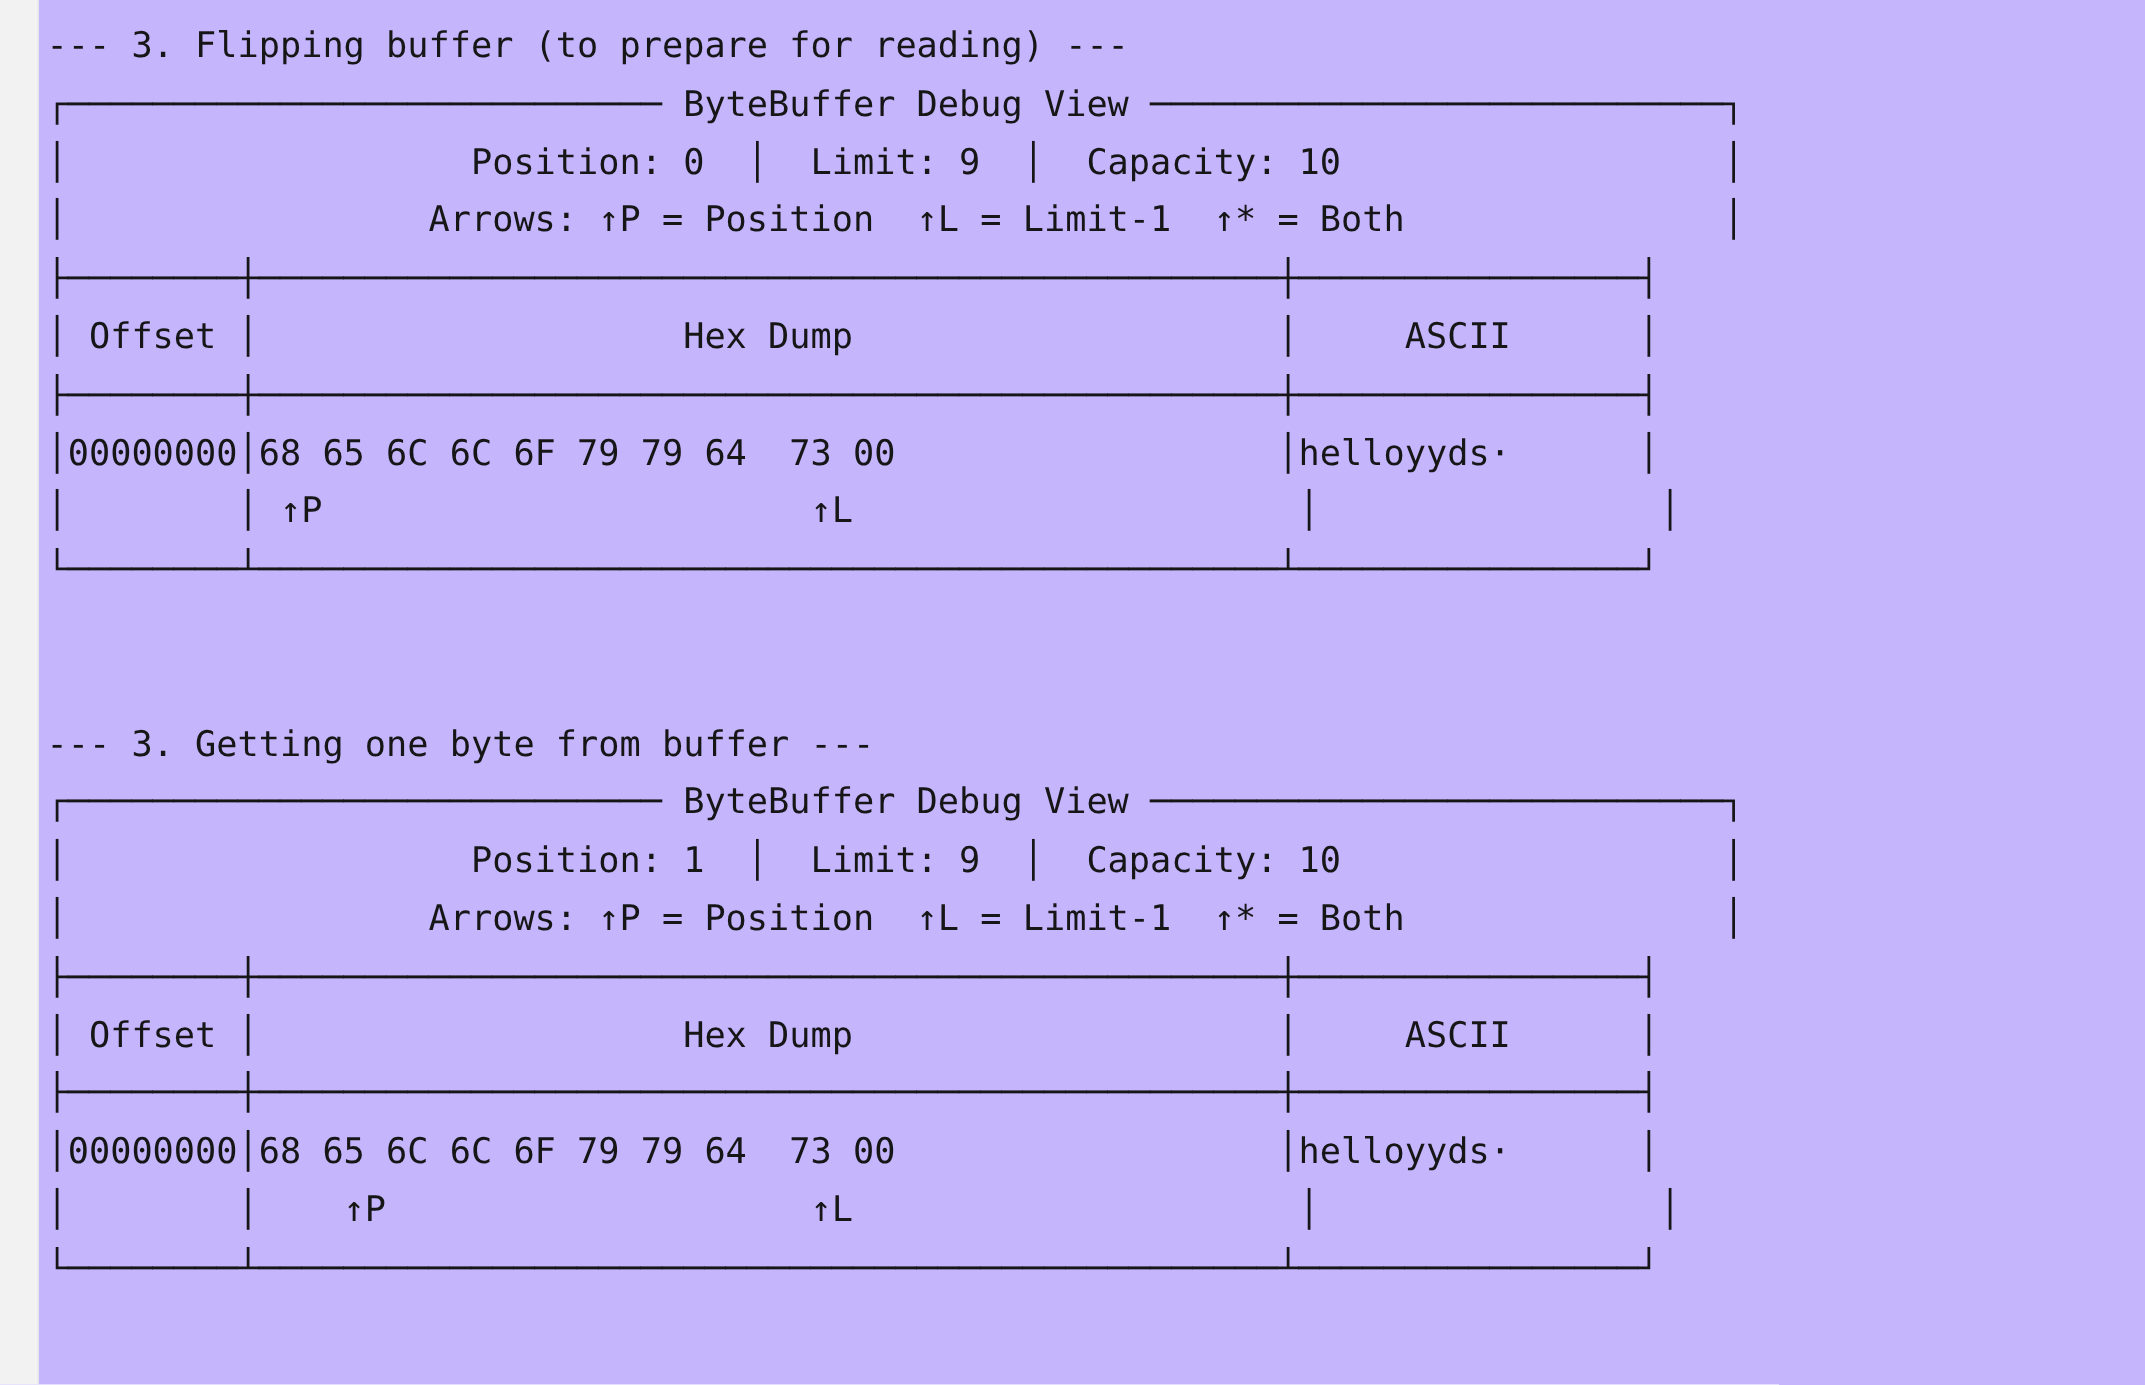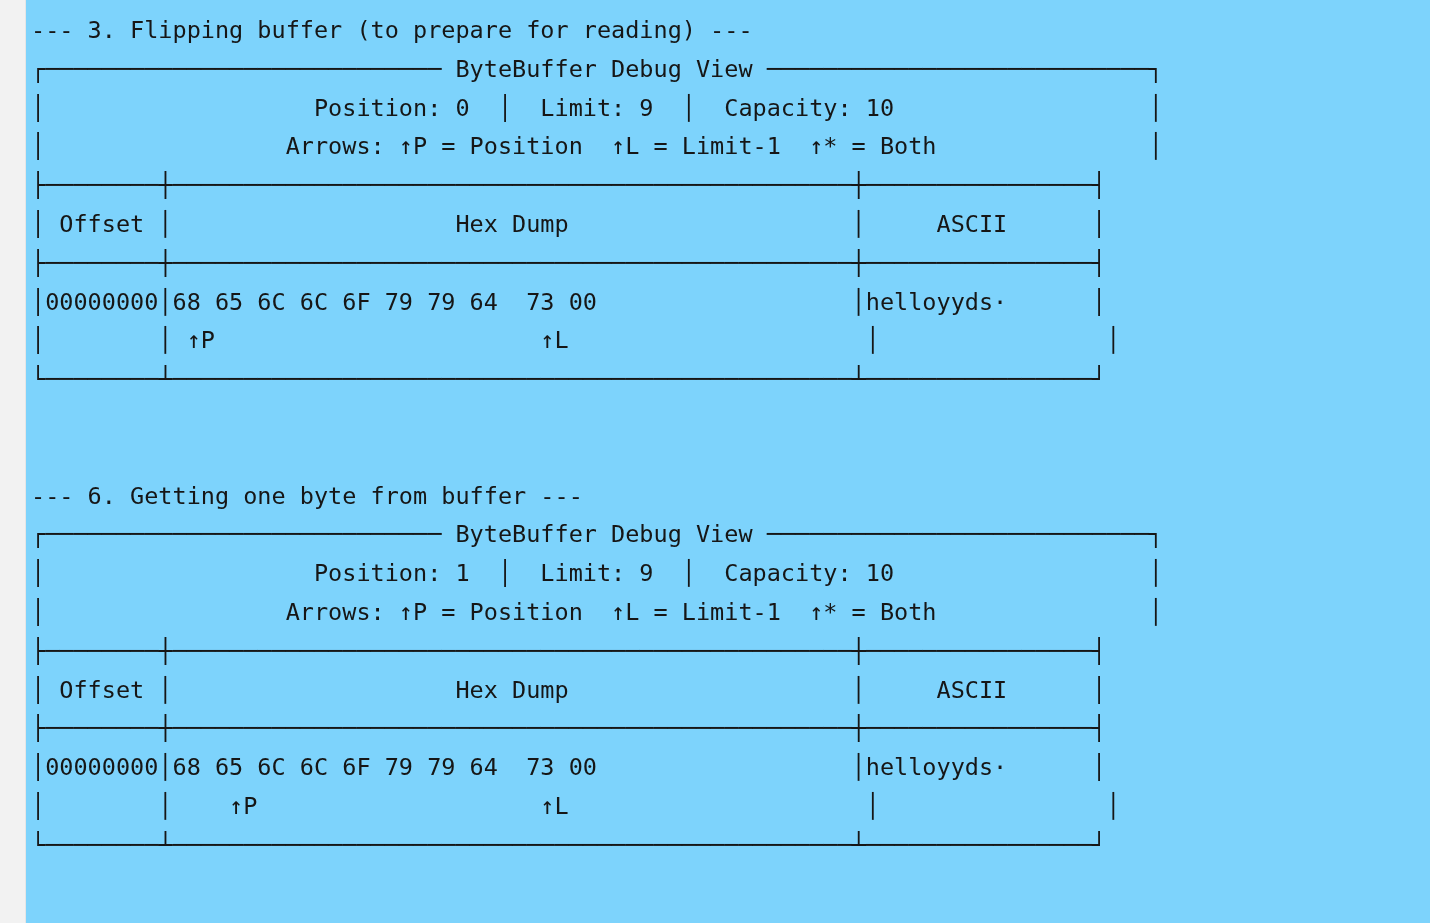--- a/index.html
+++ b/index.html
@@ -7,21 +7,21 @@
     padding: 0;
     background: #ffffff;
     width: 1430px;
     height: 923px;
     overflow: hidden;
   }
   .screen {
     position: relative;
     width: 1430px;
     height: 923px;
-    background: #7dd3fc;
+    background: #c4b5fd;
     font-family: "DejaVu Sans Mono", "Liberation Mono", monospace;
   }
   .gutter {
     position: absolute;
     left: 0;
     top: 0;
     bottom: 0;
     width: 25px;
     background: #f2f2f2;
     border-right: 1px solid #e6e6e6;
@@ -57,21 +57,21 @@
 │                   Position: 0  │  Limit: 9  │  Capacity: 10                  │
 │                 Arrows: ↑P = Position  ↑L = Limit-1  ↑* = Both               │
 ├────────┼────────────────────────────────────────────────┼────────────────┤
 │ Offset │                    Hex Dump                    │     ASCII      │
 ├────────┼────────────────────────────────────────────────┼────────────────┤
 │00000000│68 65 6C 6C 6F 79 79 64  73 00                  │helloyyds·      │
 │        │ ↑P                       ↑L                     │                │
 └────────┴────────────────────────────────────────────────┴────────────────┘</div>
       <div class="spacer"></div>
       <div class="spacer"></div>
-      <div class="tline">--- 6. Getting one byte from buffer ---</div>
+      <div class="tline">--- 3. Getting one byte from buffer ---</div>
       <div class="tblock">┌──────────────────────────── ByteBuffer Debug View ───────────────────────────┐
 │                   Position: 1  │  Limit: 9  │  Capacity: 10                  │
 │                 Arrows: ↑P = Position  ↑L = Limit-1  ↑* = Both               │
 ├────────┼────────────────────────────────────────────────┼────────────────┤
 │ Offset │                    Hex Dump                    │     ASCII      │
 ├────────┼────────────────────────────────────────────────┼────────────────┤
 │00000000│68 65 6C 6C 6F 79 79 64  73 00                  │helloyyds·      │
 │        │    ↑P                    ↑L                     │                │
 └────────┴────────────────────────────────────────────────┴────────────────┘</div>
     </pre>

